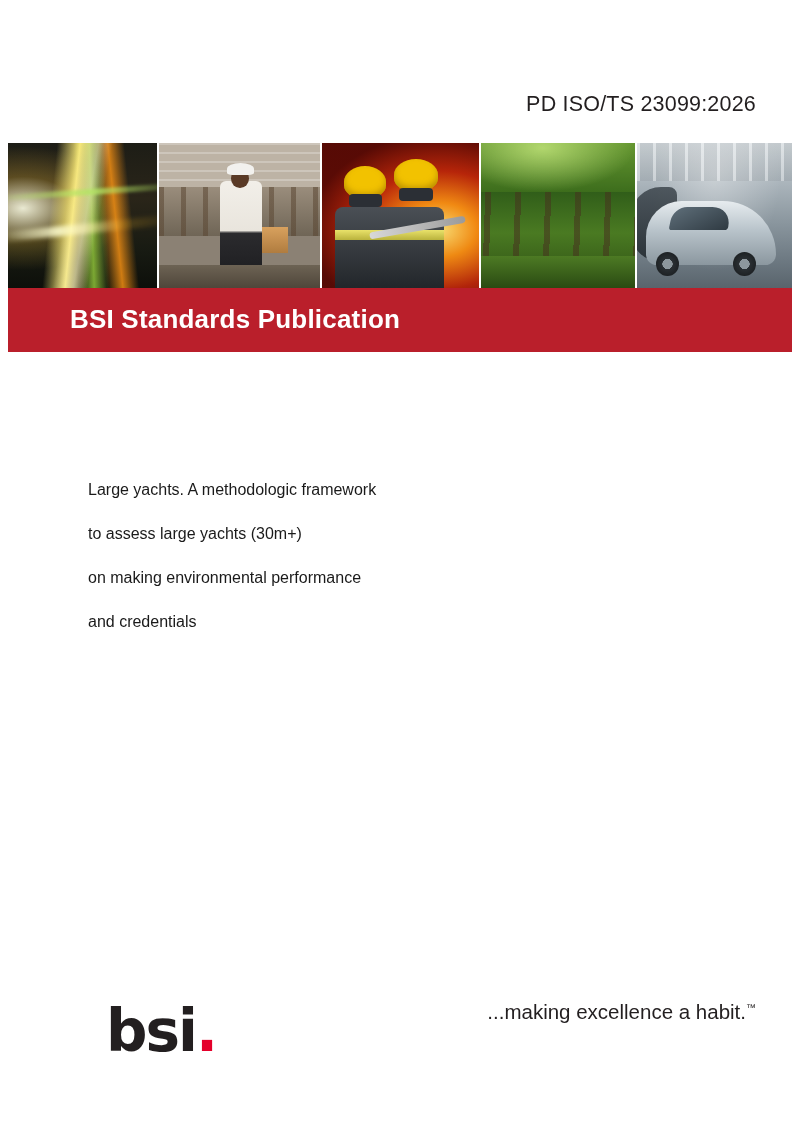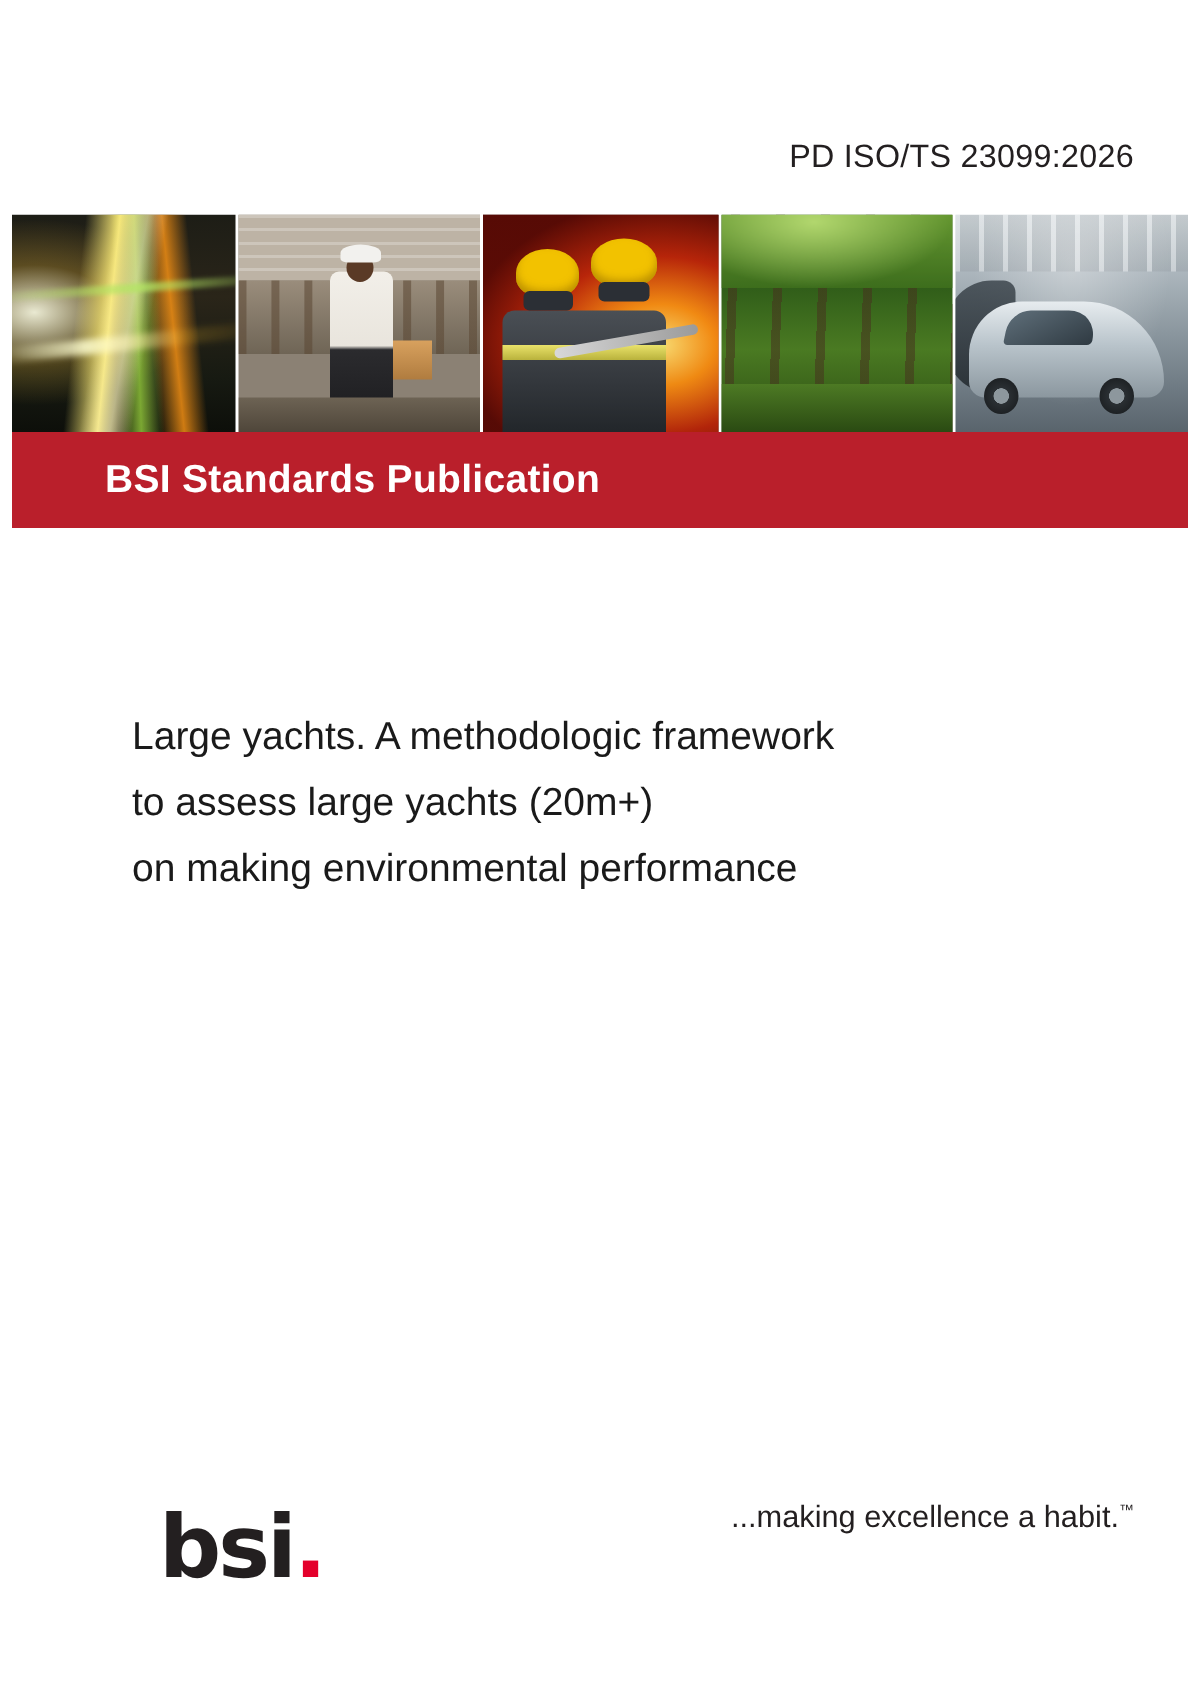--- a/index.html
+++ b/index.html
@@ -251,21 +251,21 @@
     letter-spacing: 0.2px;
     white-space: nowrap;
   }
 
   
   .doc-title {
     position: absolute;
     left: 88px;
     top: 468px;
     width: 640px;
-    font-size: 26px;
+    font-size: 16px;
     line-height: 44px;
     color: #1a1a1a;
   }
   .doc-title .line { display: block; white-space: nowrap; }
 
   
   .bsi-logo {
     position: absolute;
     left: 66px;
     top: 1002px;
@@ -339,22 +339,23 @@
       <div class="wheel2"></div>
     </div>
   </div>
 
   <div class="red-banner">
     <div class="red-banner-text">BSI Standards Publication</div>
   </div>
 
   <div class="doc-title">
     <span class="line">Large yachts. A methodologic framework</span>
-    <span class="line">to assess large yachts (20m+)</span>
+    <span class="line">to assess large yachts (30m+)</span>
     <span class="line">on making environmental performance</span>
+    <span class="line">and credentials</span>
   </div>
 
   <div class="bsi-logo">
     <div class="bsi-logo-text">
       <span>bsi</span><span class="bsi-dot">.</span>
     </div>
   </div>
 
   <div class="tagline">
     <span>...making excellence a habit.</span><span class="tm">™</span>

